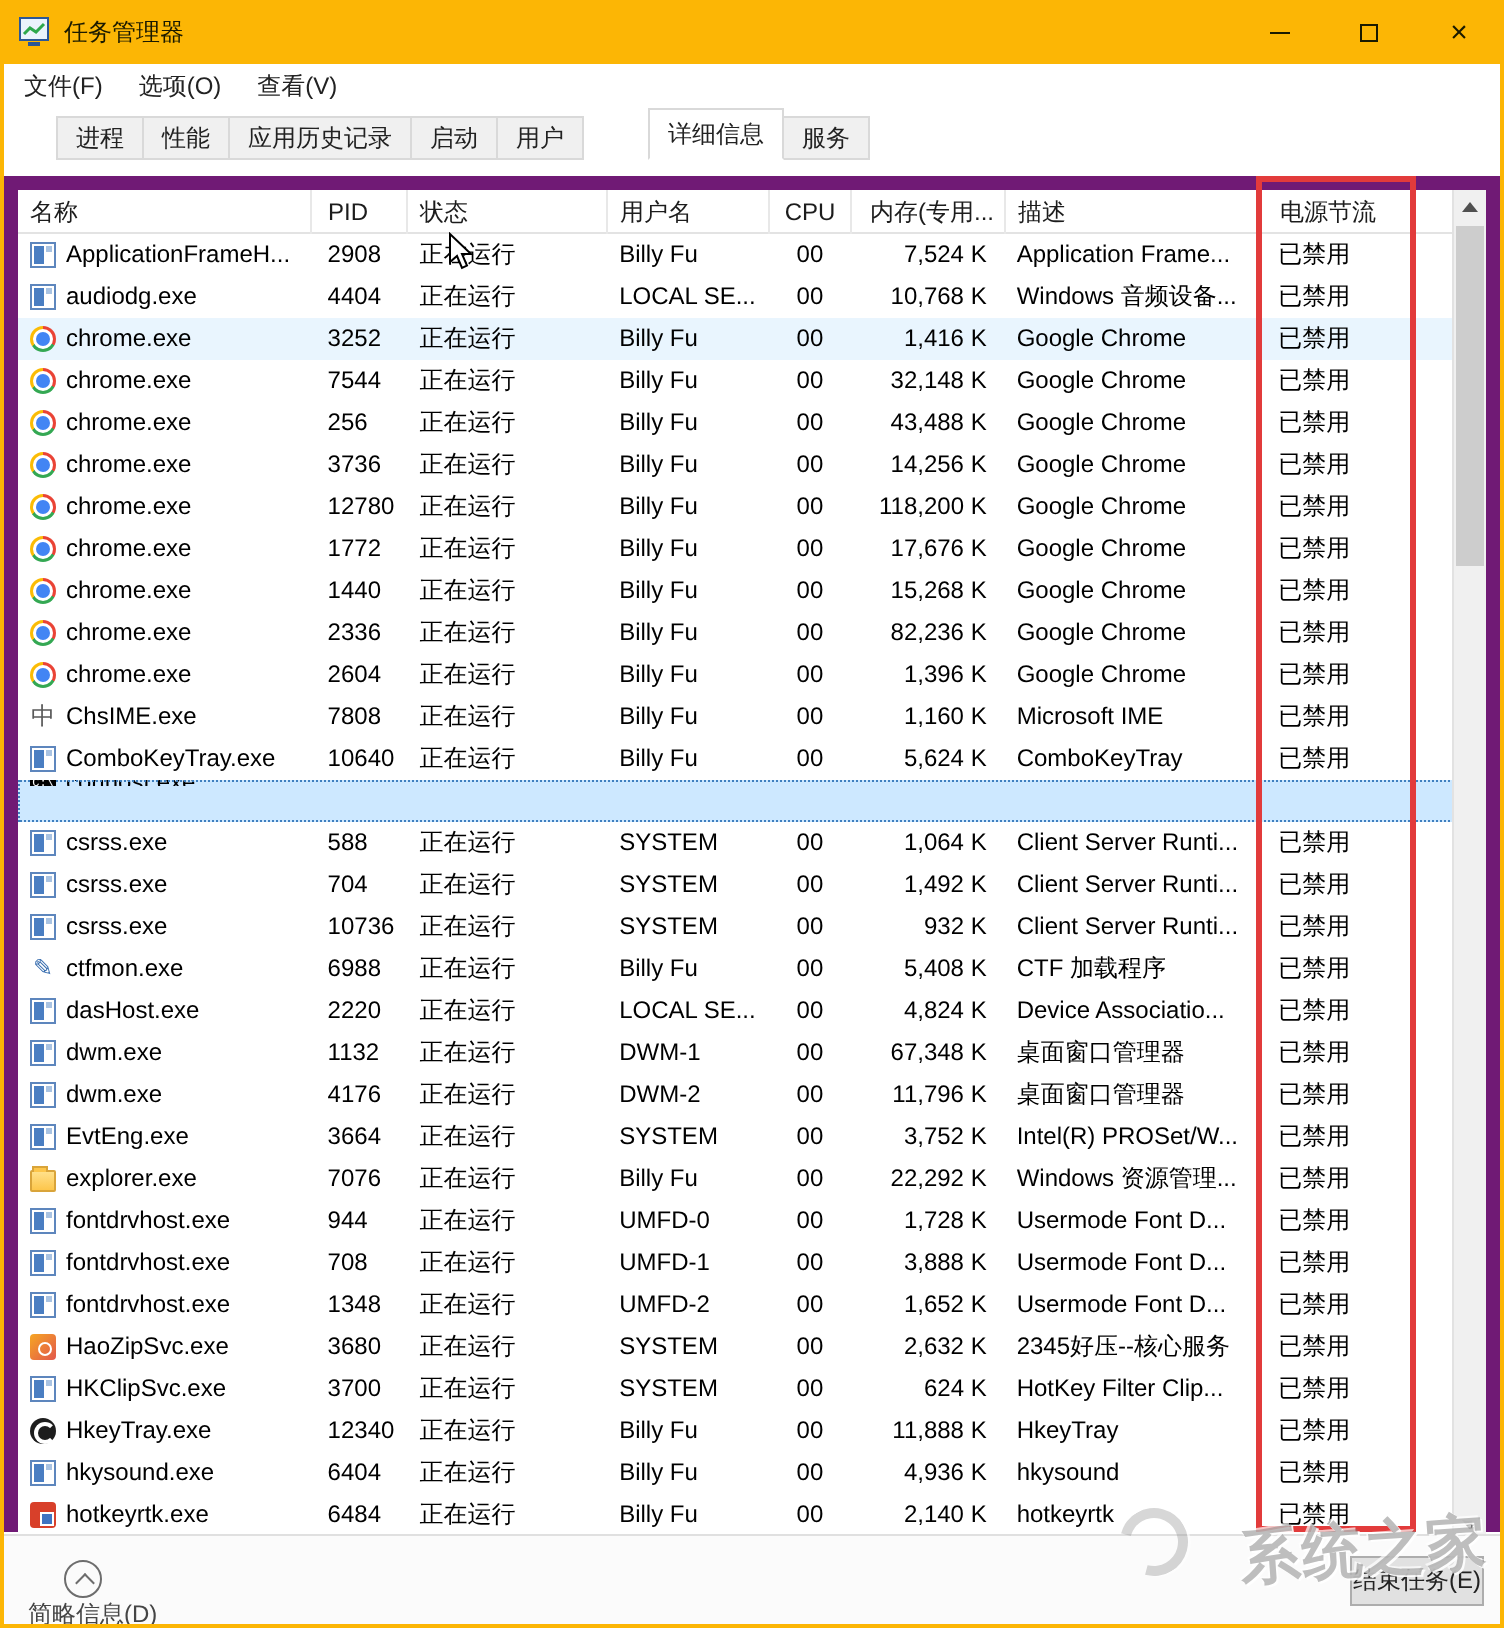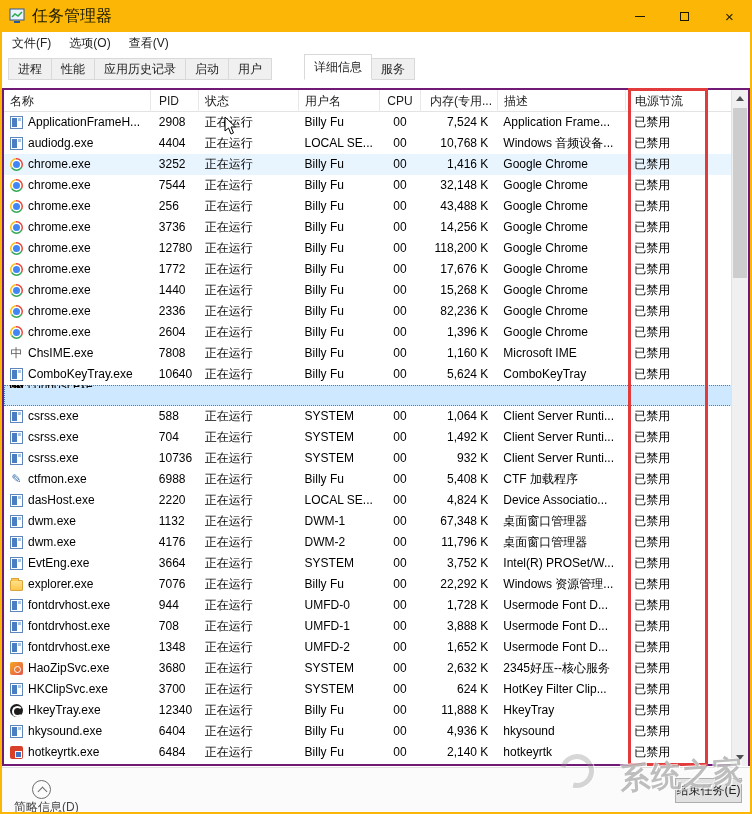--- a/index.html
+++ b/index.html
@@ -3,40 +3,40 @@
 <meta charset="utf-8">
 <style>
   * { box-sizing: border-box; margin: 0; padding: 0; }
   html,body { width:752px; height:814px; }
   body { font-family: "Liberation Sans", "DejaVu Sans", sans-serif; font-size:12px; color:#111; background:#fff; }
   .window { position:relative; width:752px; height:814px; border-left:2px solid #fcb605; border-right:2px solid #fcb605; border-bottom:2px solid #fcb605; overflow:hidden; background:#fff; }
 
   
   .titlebar { position:absolute; left:-2px; top:0; width:752px; height:32px; background:#fcb605; display:flex; align-items:center; }
   .app-icon { margin-left:9px; width:16px; height:16px; flex:0 0 16px; }
-  .title-text { margin-left:7px; font-size:16px; color:#1a1a00; }
+  .title-text { margin-left:7px; font-size:12px; color:#1a1a00; }
   .win-controls { margin-left:auto; display:flex; height:32px; }
   .win-btn { width:45px; height:32px; display:flex; align-items:center; justify-content:center; cursor:default; color:#1a1a00; font-size:14px; }
   .glyph-min { width:10px; height:1px; background:#1a1a00; display:block; }
   .glyph-max { width:9px; height:9px; border:1px solid #1a1a00; display:block; }
   .glyph-close { font-size:15px; line-height:15px; }
 
   
   .menubar { position:absolute; left:0; top:32px; width:608px; height:22px; background:#fff; display:flex; align-items:center; }
   .menu-item { padding:0 9px; height:22px; line-height:22px; color:#222; }
   .menu-item:first-child { padding-left:10px; }
 
   
-  .tabbar { position:absolute; left:0; top:54px; width:748px; height:26px; background:#fff; display:flex; align-items:flex-end; }
+  .tabbar { position:absolute; left:0; top:54px; width:748px; height:26px; background:#fff; display:flex; align-items:flex-end;padding-left:20px; }
   .tab { height:22px; line-height:21px; padding:0 9px; background:#f0f0f0; border:1px solid #d9d9d9; border-left:none; color:#222; }
   .tab:first-child { border-left:1px solid #d9d9d9; margin-left:6px; }
   .tab.selected { background:#fff; height:26px; line-height:25px; border-bottom:1px solid #fff; position:relative; z-index:2; border-left:1px solid #d9d9d9;margin-left:32px; }
 
   
-  .table { position:absolute; left:0; top:88px; width:748px; height:678px; border:2px solid #701a75; background:#fff; }
+  .table { position:absolute; left:0; top:88px; width:748px; height:678px; border:7px solid #701a75; background:#fff; }
   .thead { display:flex; height:22px; border-bottom:1px solid #e3e3e3; background:#fff; position:relative; }
   .hcell { height:22px; line-height:22px; border-right:1px solid #e8e8e8; color:#1c1c1c; position:relative; white-space:nowrap; overflow:hidden; }
   .tbody { position:absolute; left:0; top:22px; width:730px; height:651px; overflow:hidden; }
   .trow { display:flex; height:21px; width:730px; background:#fff; }
   .trow.hover { background:#e9f5fe; }
   .trow.selected { background:#cde8ff; outline:1px dotted #3f7fbf; outline-offset:-1px;flex-direction:column; }
   .cell { height:21px; line-height:21px; white-space:nowrap; overflow:hidden; color:#000; }
 
   .c-name   { width:147px; padding-left:6px; display:flex; align-items:center; }
   .c-pid    { width:48px;  padding-left:8px; }

